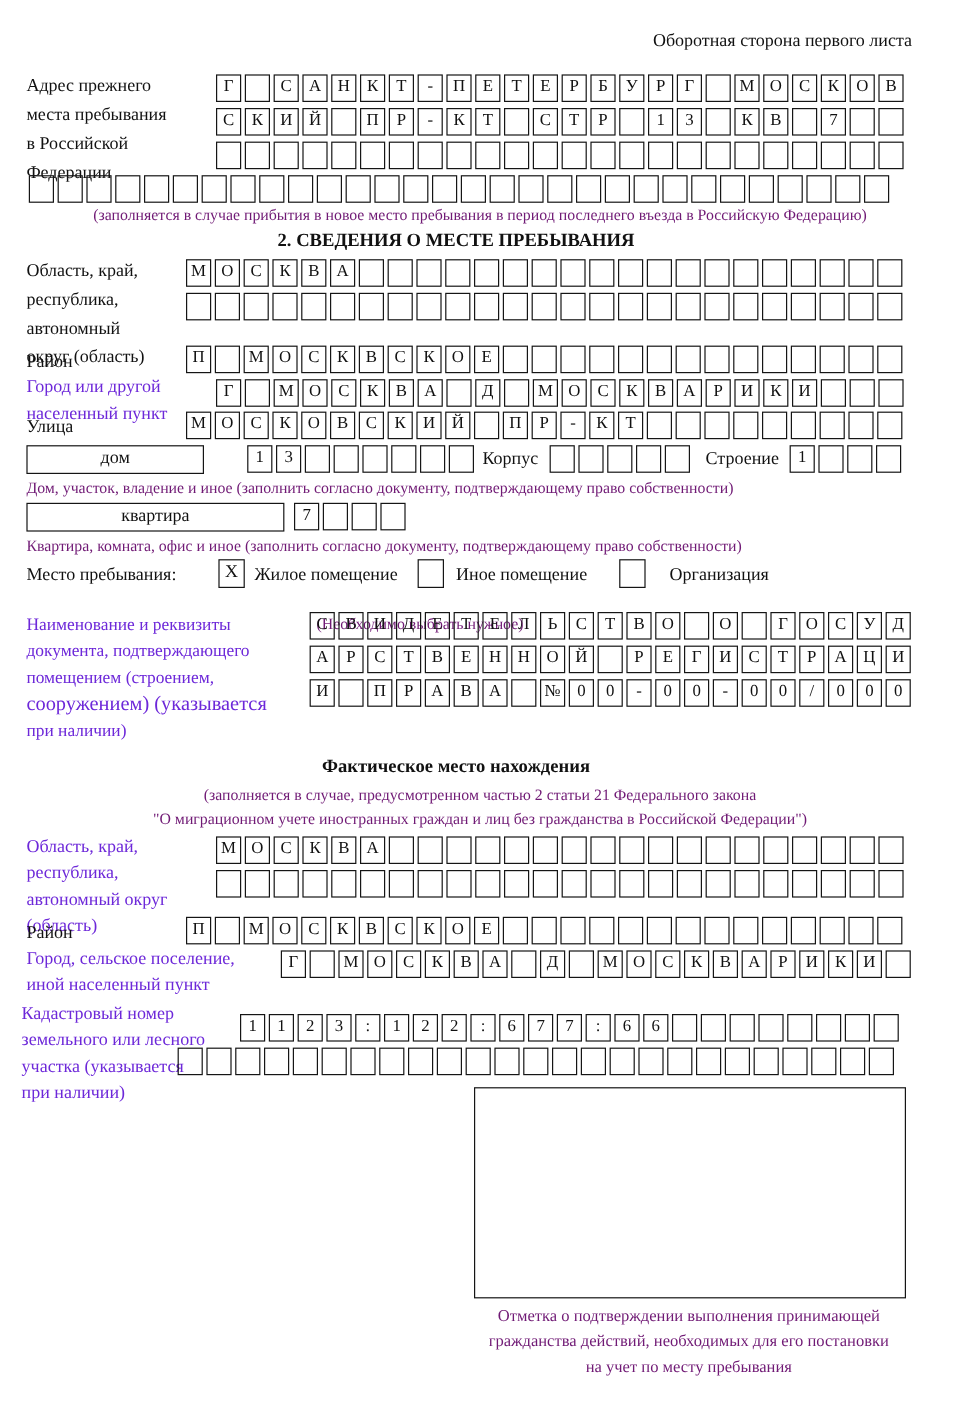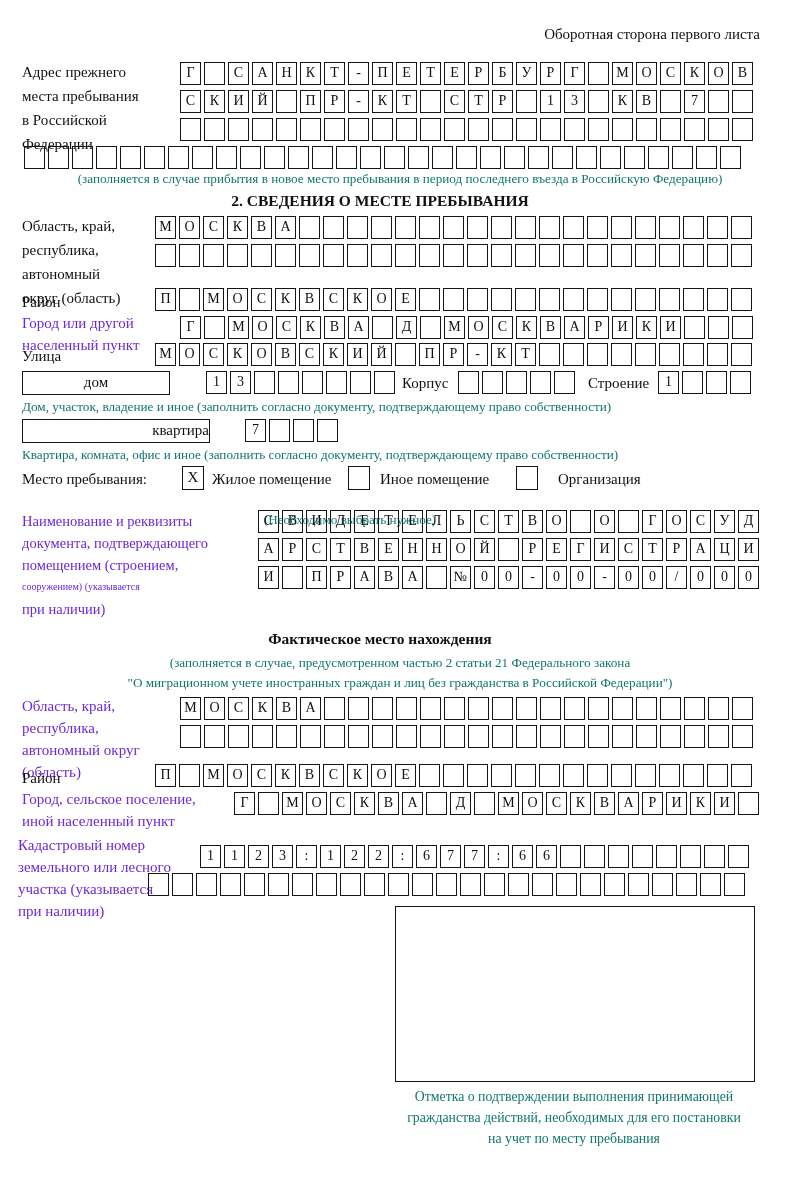--- a/index.html
+++ b/index.html
@@ -9,21 +9,21 @@
   }
   .abs{position:absolute;}
   .row{position:absolute;white-space:nowrap;height:24px;}
   .cell{
     display:inline-block;box-sizing:border-box;width:21px;height:23px;
     border:1.5px solid #151515;margin-right:3px;text-align:center;
     font-size:14px;line-height:20px;vertical-align:top;overflow:hidden;
   }
   .label{font-size:15px;line-height:24px;color:#111;}
   .label2{font-size:15px;line-height:22px;color:#6d28d9;}
-  .caption{font-size:13.2px;color:#0f766e;}
+  .caption{font-size:13.2px;color:#701a75;}
   .sect-title{font-size:15.5px;font-weight:bold;text-align:center;width:760px;}
   .bigbox{
     position:absolute;box-sizing:border-box;height:24px;border:1.5px solid #151515;
     text-align:center;font-size:15px;line-height:21px;
   }
   .chk{
     position:absolute;box-sizing:border-box;width:22px;height:24px;border:1.5px solid #151515;
     text-align:center;font-size:15px;line-height:21px;
   }
   .center{text-align:center;width:800px;left:0;}
@@ -72,38 +72,38 @@
   <div class="row" style="left:155px;top:343px;"><span class="cell">М</span><span class="cell">О</span><span class="cell">С</span><span class="cell">К</span><span class="cell">О</span><span class="cell">В</span><span class="cell">С</span><span class="cell">К</span><span class="cell">И</span><span class="cell">Й</span><span class="cell"></span><span class="cell">П</span><span class="cell">Р</span><span class="cell">-</span><span class="cell">К</span><span class="cell">Т</span><span class="cell"></span><span class="cell"></span><span class="cell"></span><span class="cell"></span><span class="cell"></span><span class="cell"></span><span class="cell"></span><span class="cell"></span><span class="cell"></span></div>
 
   <div class="bigbox" style="left:22px;top:371px;width:148px;">дом</div>
   <div class="row" style="left:206px;top:371px;"><span class="cell">1</span><span class="cell">3</span><span class="cell"></span><span class="cell"></span><span class="cell"></span><span class="cell"></span><span class="cell"></span><span class="cell"></span></div>
   <div class="abs label" style="left:402px;top:371px;">Корпус</div>
   <div class="row" style="left:458px;top:371px;"><span class="cell"></span><span class="cell"></span><span class="cell"></span><span class="cell"></span><span class="cell"></span></div>
   <div class="abs label" style="left:588px;top:371px;">Строение</div>
   <div class="row" style="left:658px;top:371px;"><span class="cell">1</span><span class="cell"></span><span class="cell"></span><span class="cell"></span></div>
   <div class="abs caption" style="left:22px;top:399px;">Дом, участок, владение и иное (заполнить согласно документу, подтверждающему право собственности)</div>
 
-  <div class="bigbox" style="left:22px;top:419px;width:188px;text-align:right;">квартира</div>
+  <div class="bigbox" style="left:22px;top:419px;width:215px;">квартира</div>
   <div class="row" style="left:245px;top:419px;"><span class="cell">7</span><span class="cell"></span><span class="cell"></span><span class="cell"></span></div>
   <div class="abs caption" style="left:22px;top:447px;">Квартира, комната, офис и иное (заполнить согласно документу, подтверждающему право собственности)</div>
 
   <div class="abs label" style="left:22px;top:467px;">Место пребывания:</div>
   <div class="chk" style="left:182px;top:466px;">X</div>
   <div class="abs label" style="left:212px;top:467px;">Жилое помещение</div>
   <div class="chk" style="left:348px;top:466px;"></div>
   <div class="abs label" style="left:380px;top:467px;">Иное помещение</div>
   <div class="chk" style="left:516px;top:466px;"></div>
   <div class="abs label" style="left:558px;top:467px;">Организация</div>
   <div class="abs caption" style="left:0;top:512px;width:700px;text-align:center;">(Необходимо выбрать нужное)</div>
 
   <div class="abs" style="left:22px;top:510px;width:235px;">
     <div class="label2" style="font-size:14.5px;">Наименование и реквизиты</div>
     <div class="label2" style="font-size:14.5px;">документа, подтверждающего</div>
     <div class="label2" style="font-size:14.5px;">помещением (строением,</div>
-    <div class="label2" style="font-size:10px;font-family:Liberation Serif, serif;">сооружением) (указывается</div>
+    <div class="label2" style="font-size:17px;font-family:Liberation Serif, serif;">сооружением) (указывается</div>
     <div class="label2" style="font-size:14.5px;">при наличии)</div>
   </div>
   <div class="row" style="left:258px;top:510px;"><span class="cell">С</span><span class="cell">В</span><span class="cell">И</span><span class="cell">Д</span><span class="cell">Е</span><span class="cell">Т</span><span class="cell">Е</span><span class="cell">Л</span><span class="cell">Ь</span><span class="cell">С</span><span class="cell">Т</span><span class="cell">В</span><span class="cell">О</span><span class="cell"></span><span class="cell">О</span><span class="cell"></span><span class="cell">Г</span><span class="cell">О</span><span class="cell">С</span><span class="cell">У</span><span class="cell">Д</span></div>
   <div class="row" style="left:258px;top:538px;"><span class="cell">А</span><span class="cell">Р</span><span class="cell">С</span><span class="cell">Т</span><span class="cell">В</span><span class="cell">Е</span><span class="cell">Н</span><span class="cell">Н</span><span class="cell">О</span><span class="cell">Й</span><span class="cell"></span><span class="cell">Р</span><span class="cell">Е</span><span class="cell">Г</span><span class="cell">И</span><span class="cell">С</span><span class="cell">Т</span><span class="cell">Р</span><span class="cell">А</span><span class="cell">Ц</span><span class="cell">И</span></div>
   <div class="row" style="left:258px;top:566px;"><span class="cell">И</span><span class="cell"></span><span class="cell">П</span><span class="cell">Р</span><span class="cell">А</span><span class="cell">В</span><span class="cell">А</span><span class="cell"></span><span class="cell">№</span><span class="cell">0</span><span class="cell">0</span><span class="cell">-</span><span class="cell">0</span><span class="cell">0</span><span class="cell">-</span><span class="cell">0</span><span class="cell">0</span><span class="cell">/</span><span class="cell">0</span><span class="cell">0</span><span class="cell">0</span></div>
 
   <div class="abs sect-title" style="left:0;top:630px;">Фактическое место нахождения</div>
   <div class="abs caption center" style="top:655px;">(заполняется в случае, предусмотренном частью 2 статьи 21 Федерального закона</div>
   <div class="abs caption center" style="top:675px;">"О миграционном учете иностранных граждан и лиц без гражданства в Российской Федерации")</div>
 

